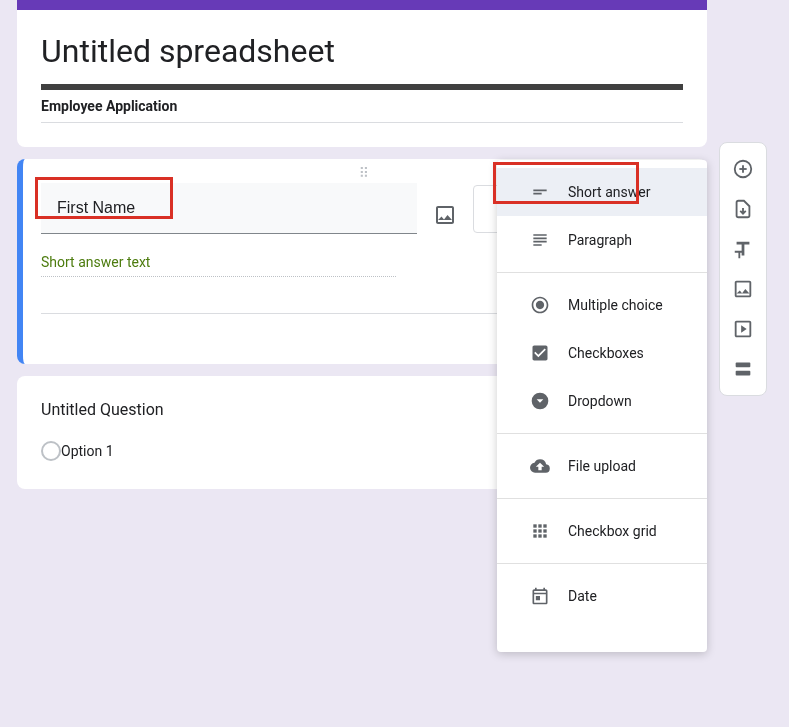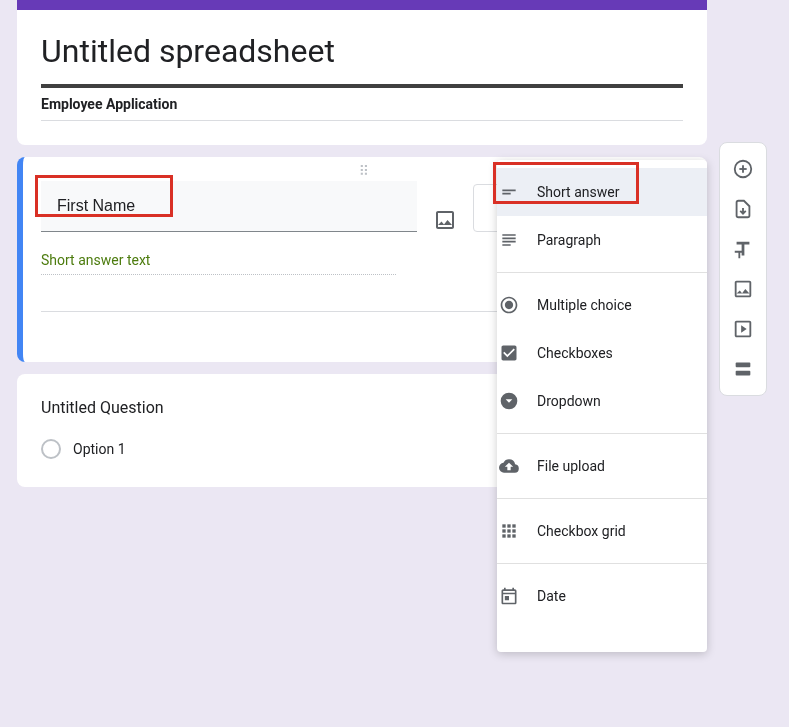--- a/index.html
+++ b/index.html
@@ -26,21 +26,21 @@
       font-size: 32px;
       font-weight: 400;
       color: #202124;
       margin-bottom: 14px;
     }
     .form-description {
       font-size: 14px;
       font-weight: 700;
       color: #202124;
       padding: 8px 0;
-      border-top: 4px solid #404040;
+      border-top: 6px solid #404040;
       border-bottom: 1px solid #dadce0;
     }
     .question-card {
       background: #fff;
       border-radius: 8px;
       position: relative;
       margin-bottom: 12px;
       padding: 24px 24px 10px 24px;
     }
     .question-card.active {
@@ -52,21 +52,21 @@
       top: 6px;
       left: 50%;
       transform: translateX(-50%);
       color: #bdc1c6;
       font-size: 14px;
       letter-spacing: 2px;
       cursor: move;
     }
     .question-row {
       display: flex;
-      align-items: flex-end;
+      align-items: center;
       gap: 16px;
     }
     .question-input-wrap {
       flex: 1;
       position: relative;
     }
     .question-input {
       width: 100%;
       background: #f8f9fa;
       border: none;
@@ -126,21 +126,20 @@
       cursor: pointer;
     }
     .q2-title {
       font-size: 16px;
       color: #202124;
       margin-bottom: 22px;
     }
     .option-row {
       display: flex;
       align-items: center;
-      gap: 12px;
       font-size: 14px;
       color: #202124;
     }
     .radio-empty {
       width: 20px;
       height: 20px;
       border: 2px solid #bdc1c6;
       border-radius: 50%;
     }
     
@@ -152,21 +151,21 @@
       background: #fff;
       border-radius: 4px;
       box-shadow: 0 2px 10px rgba(0,0,0,0.2);
       padding: 8px 0;
       z-index: 100;
     }
     .menu-item {
       display: flex;
       align-items: center;
       gap: 16px;
-      padding: 12px 0;
+      padding: 12px 31px;
       font-size: 14px;
       color: #202124;
       cursor: pointer;
     }
     .menu-item.selected {
       background: #eceff5;
     }
     .menu-divider {
       border: none;
       border-top: 1px solid #e0e0e0;

